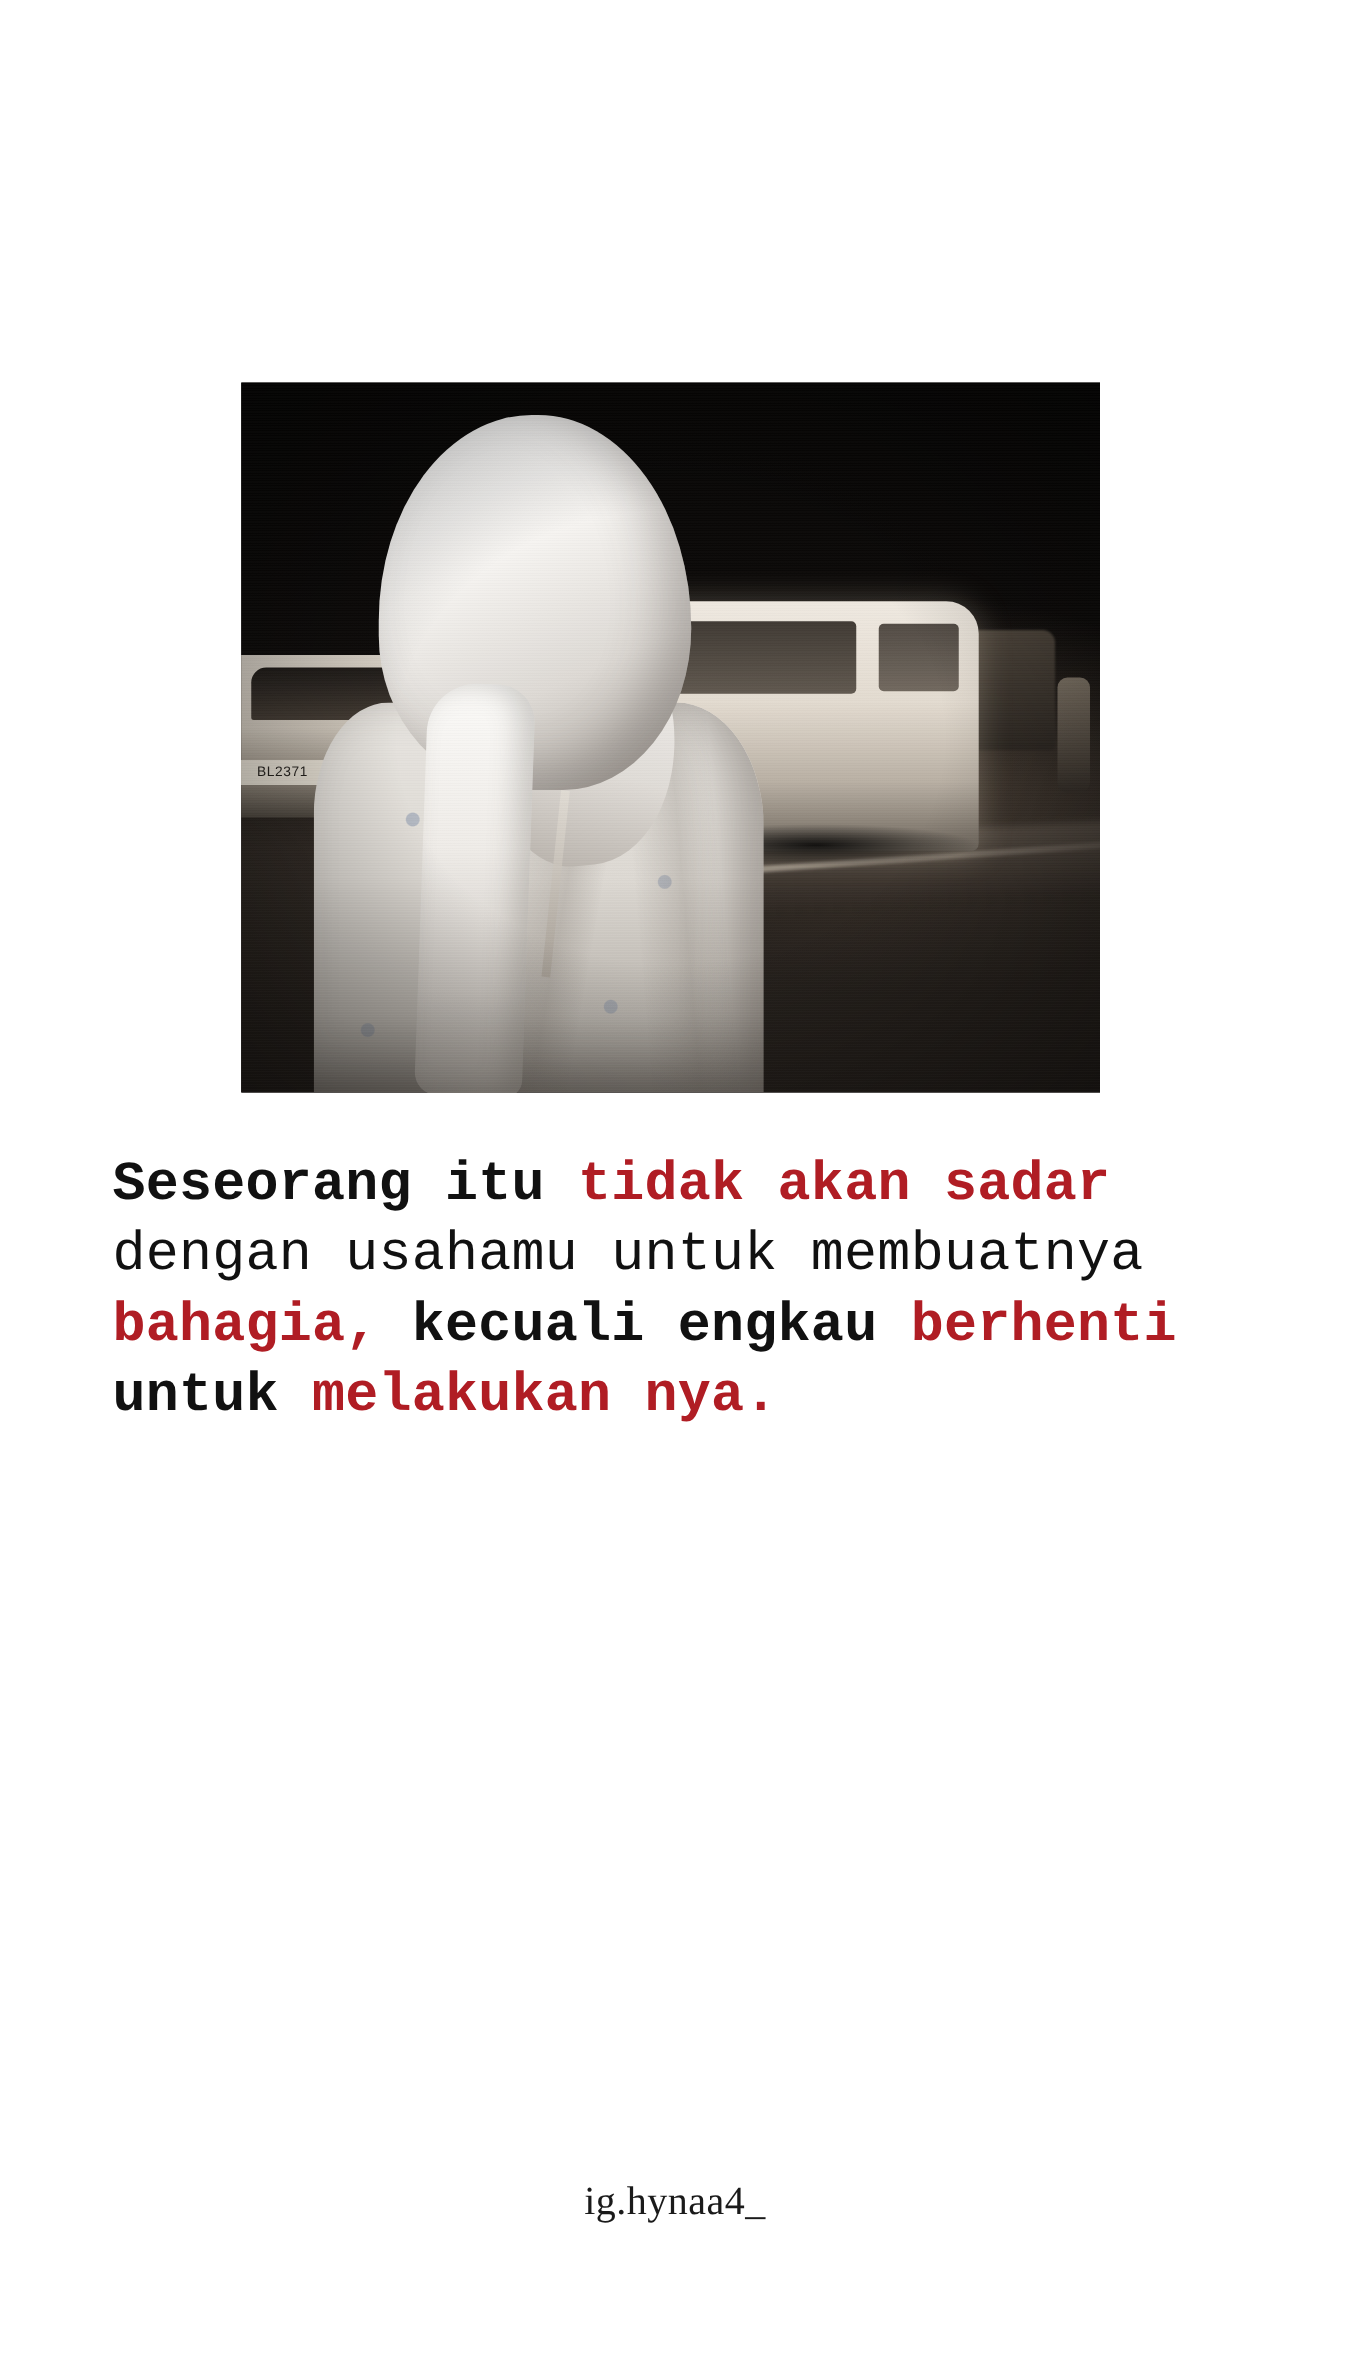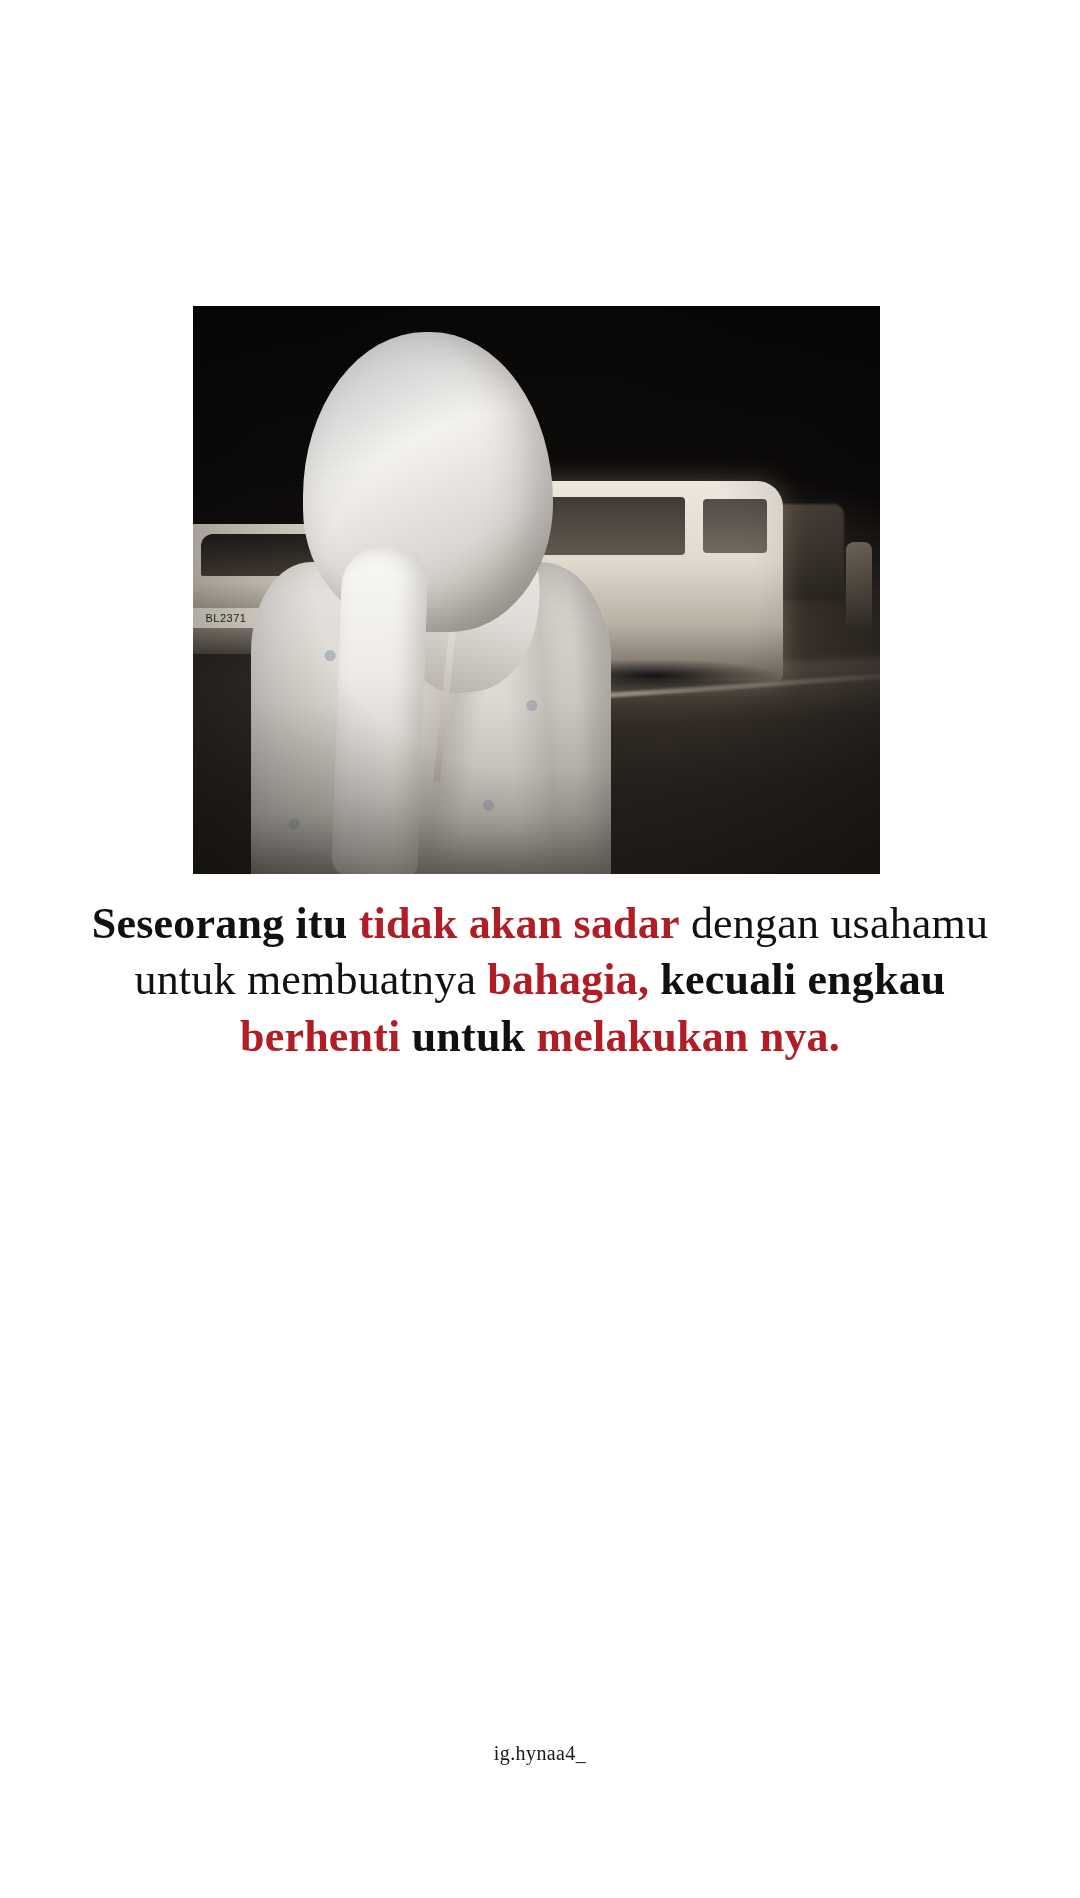--- a/index.html
+++ b/index.html
@@ -257,42 +257,41 @@
     inset: 0;
     background-image:
       repeating-linear-gradient(0deg, rgba(255,255,255,0.015) 0 1px, rgba(0,0,0,0.015) 1px 2px);
     pointer-events: none;
   }
 
   .quote {
     position: absolute;
     left: 50%;
     transform: translateX(-50%);
-    top: 896px;
+    top: 920px;
     width: 900px;
-    text-align: center;
-    font-family: Liberation Serif, serif;
+    font-family: Liberation Mono, monospace;
     font-size: 44px;
     line-height: 1.28;
     color: #111111;
     letter-spacing: 0.2px;
   }
   .quote .hl {
     color: #b01d24;
   }
   .quote .bold {
     font-weight: 700;
   }
   .handle {
     position: absolute;
     left: 50%;
     transform: translateX(-50%);
     top: 1742px;
     font-family: "Liberation Serif", serif;
-    font-size: 20px;
+    font-size: 32px;
     color: #1a1a1a;
     letter-spacing: 0.4px;
   }
 </style>
 </head>
 <body>
 
 <div class="page">
 
   <div class="photo-frame">

